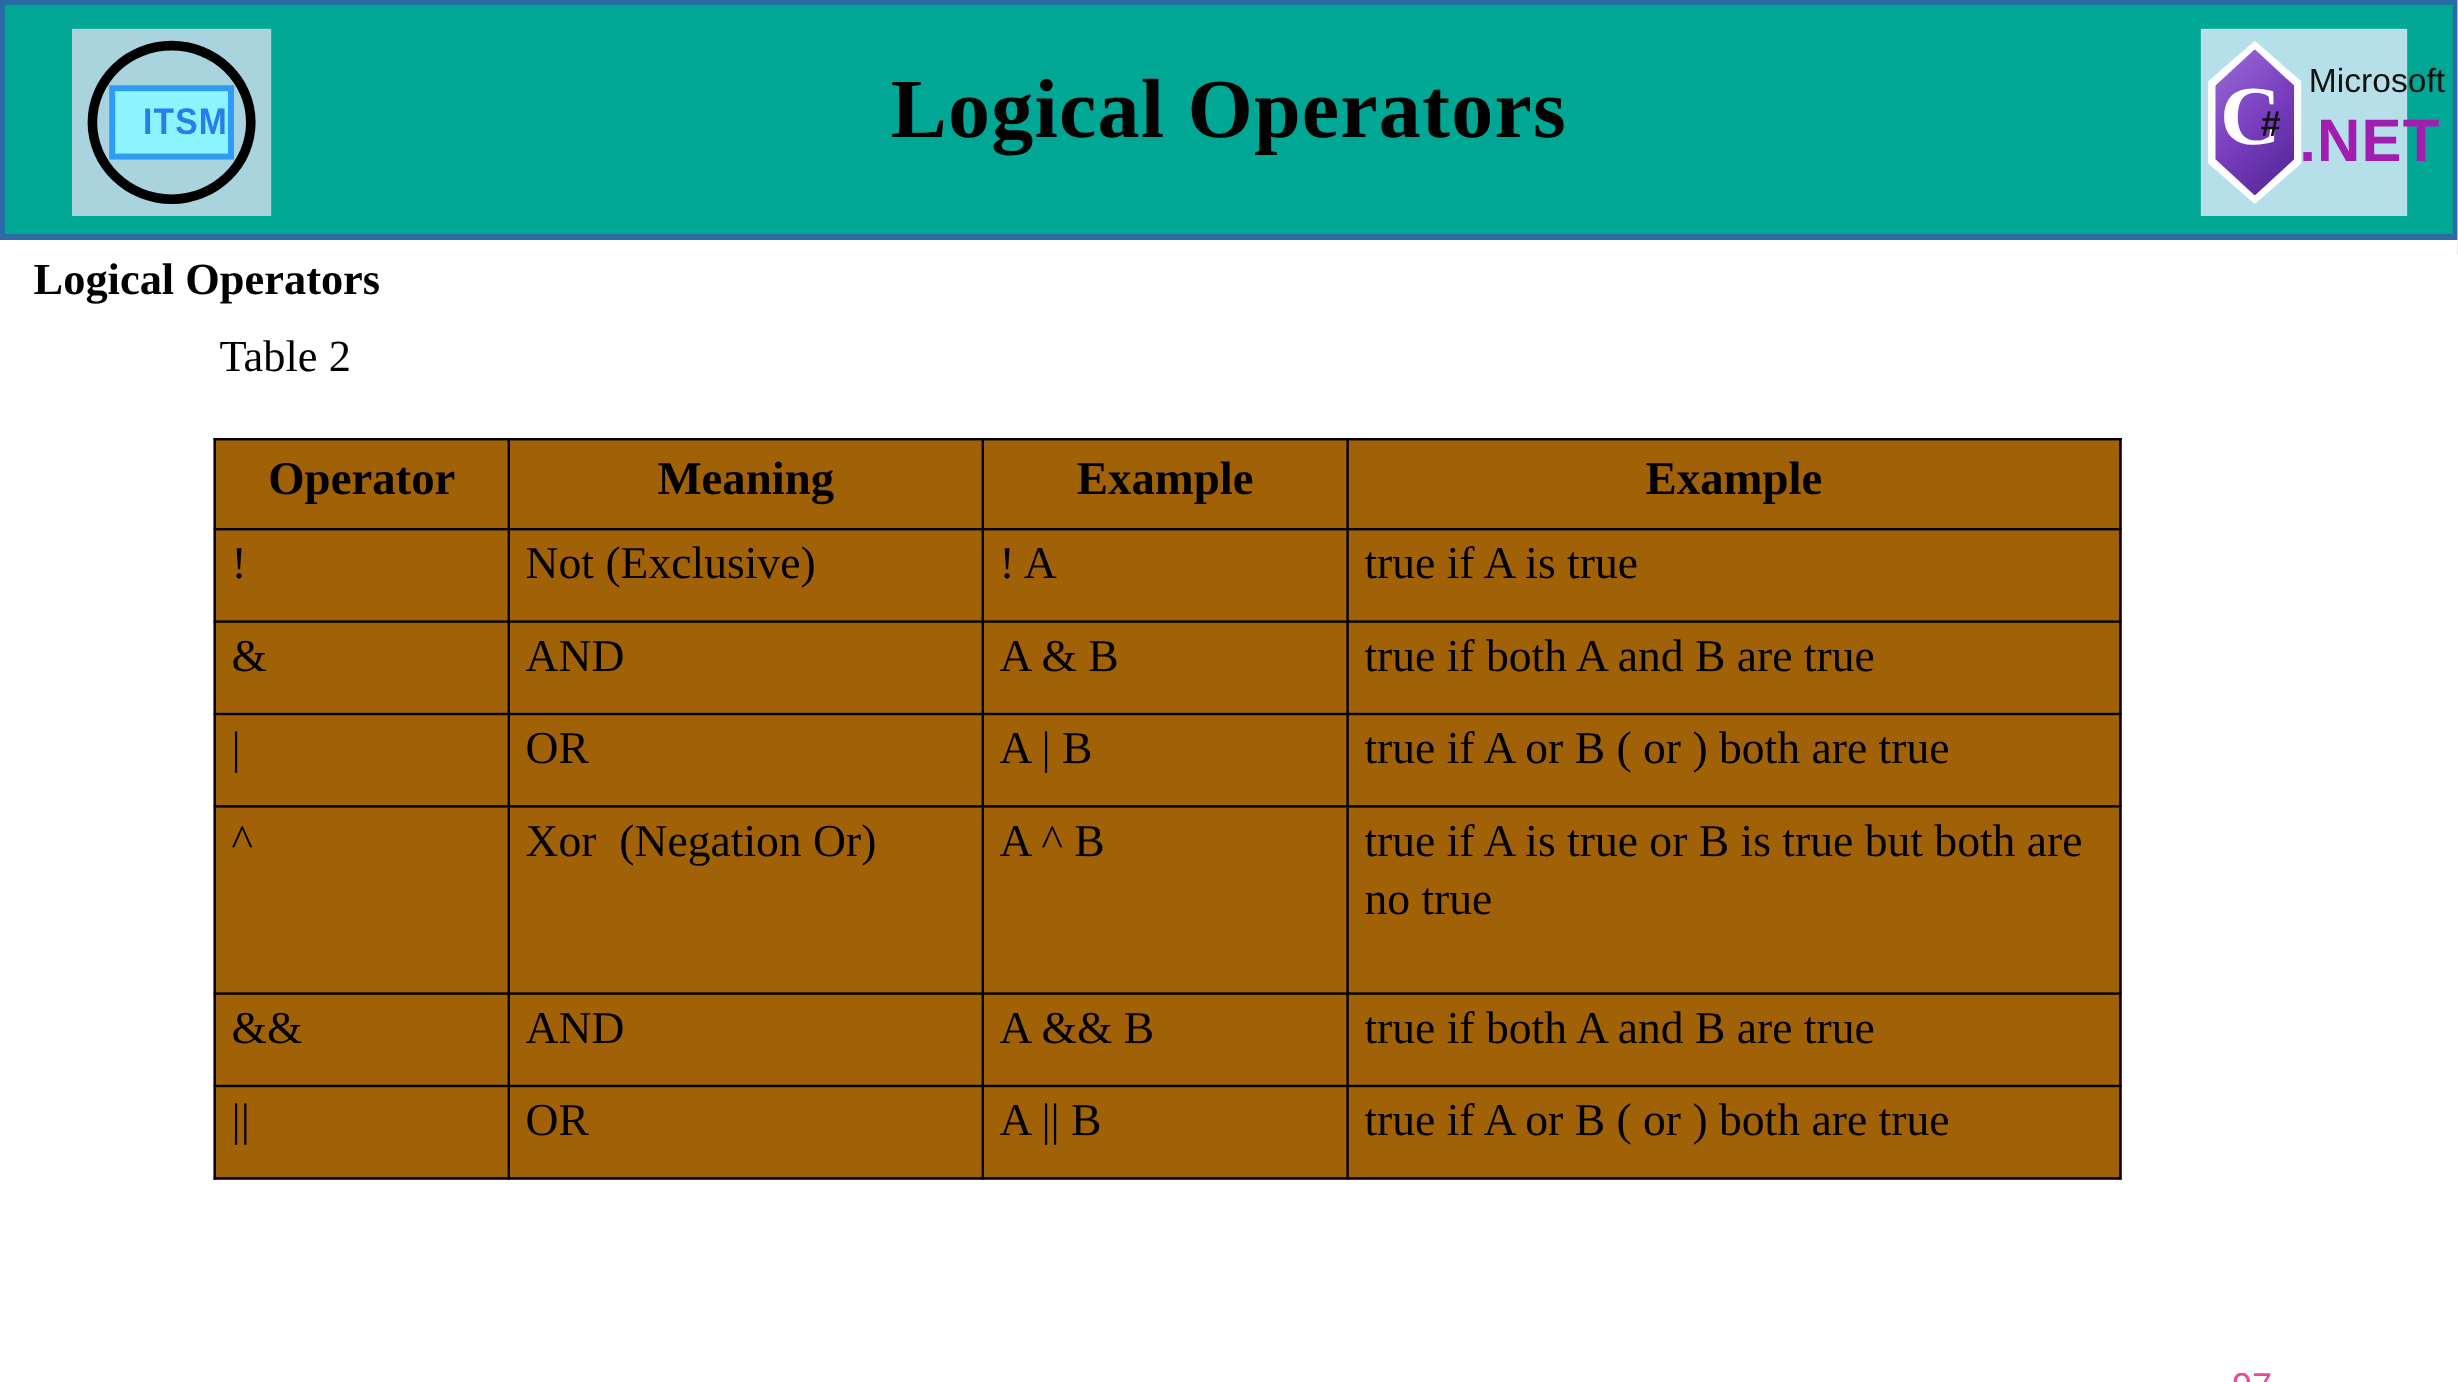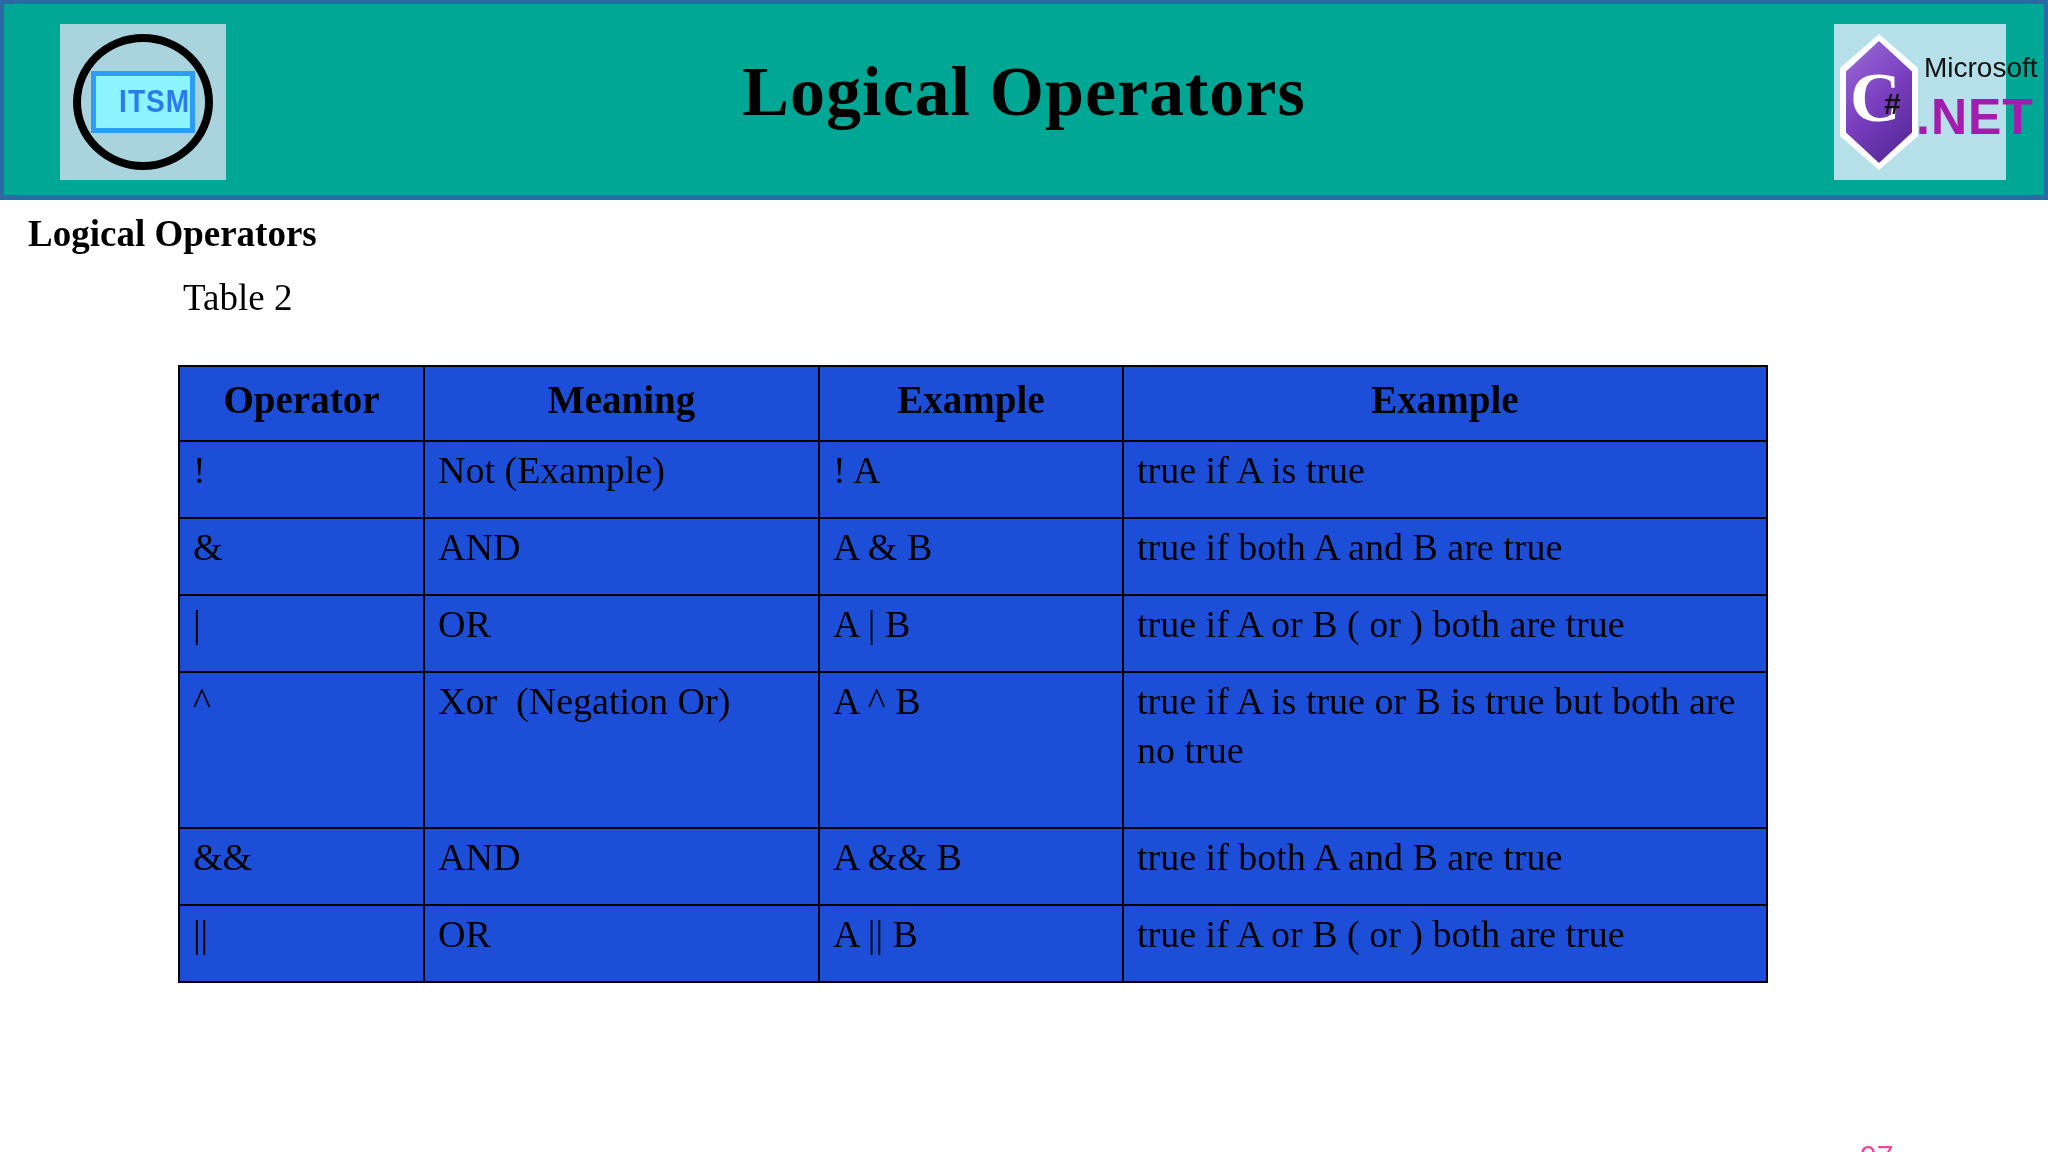--- a/index.html
+++ b/index.html
@@ -111,21 +111,21 @@
   }
   .caption {
     position:absolute; left:183px; top:276px;
     font-size:37px;
   }
 
   .op-table {
     position:absolute; left:178px; top:365px;
     border-collapse:collapse;
     table-layout:fixed;
-    background:#1d4ed8;
+    background:#a16207;
   }
   .op-table th, .op-table td {
     border:2px solid #000;
     box-sizing:border-box;
     overflow:hidden;
   }
   .op-table th {
     font-size:39px; font-weight:bold;
     text-align:center; vertical-align:top;
     padding:10px 6px 0 6px;
@@ -191,21 +191,21 @@
         <tr>
           <th>Operator</th>
           <th>Meaning</th>
           <th>Example</th>
           <th>Example</th>
         </tr>
       </thead>
     <tbody>
         <tr>
           <td>!</td>
-          <td>Not (Example)</td>
+          <td>Not (Exclusive)</td>
           <td>! A</td>
           <td>true if A is true</td>
         </tr>
         <tr>
           <td>&amp;</td>
           <td>AND</td>
           <td>A &amp; B</td>
           <td>true if both A and B are true</td>
         </tr>
         <tr>

